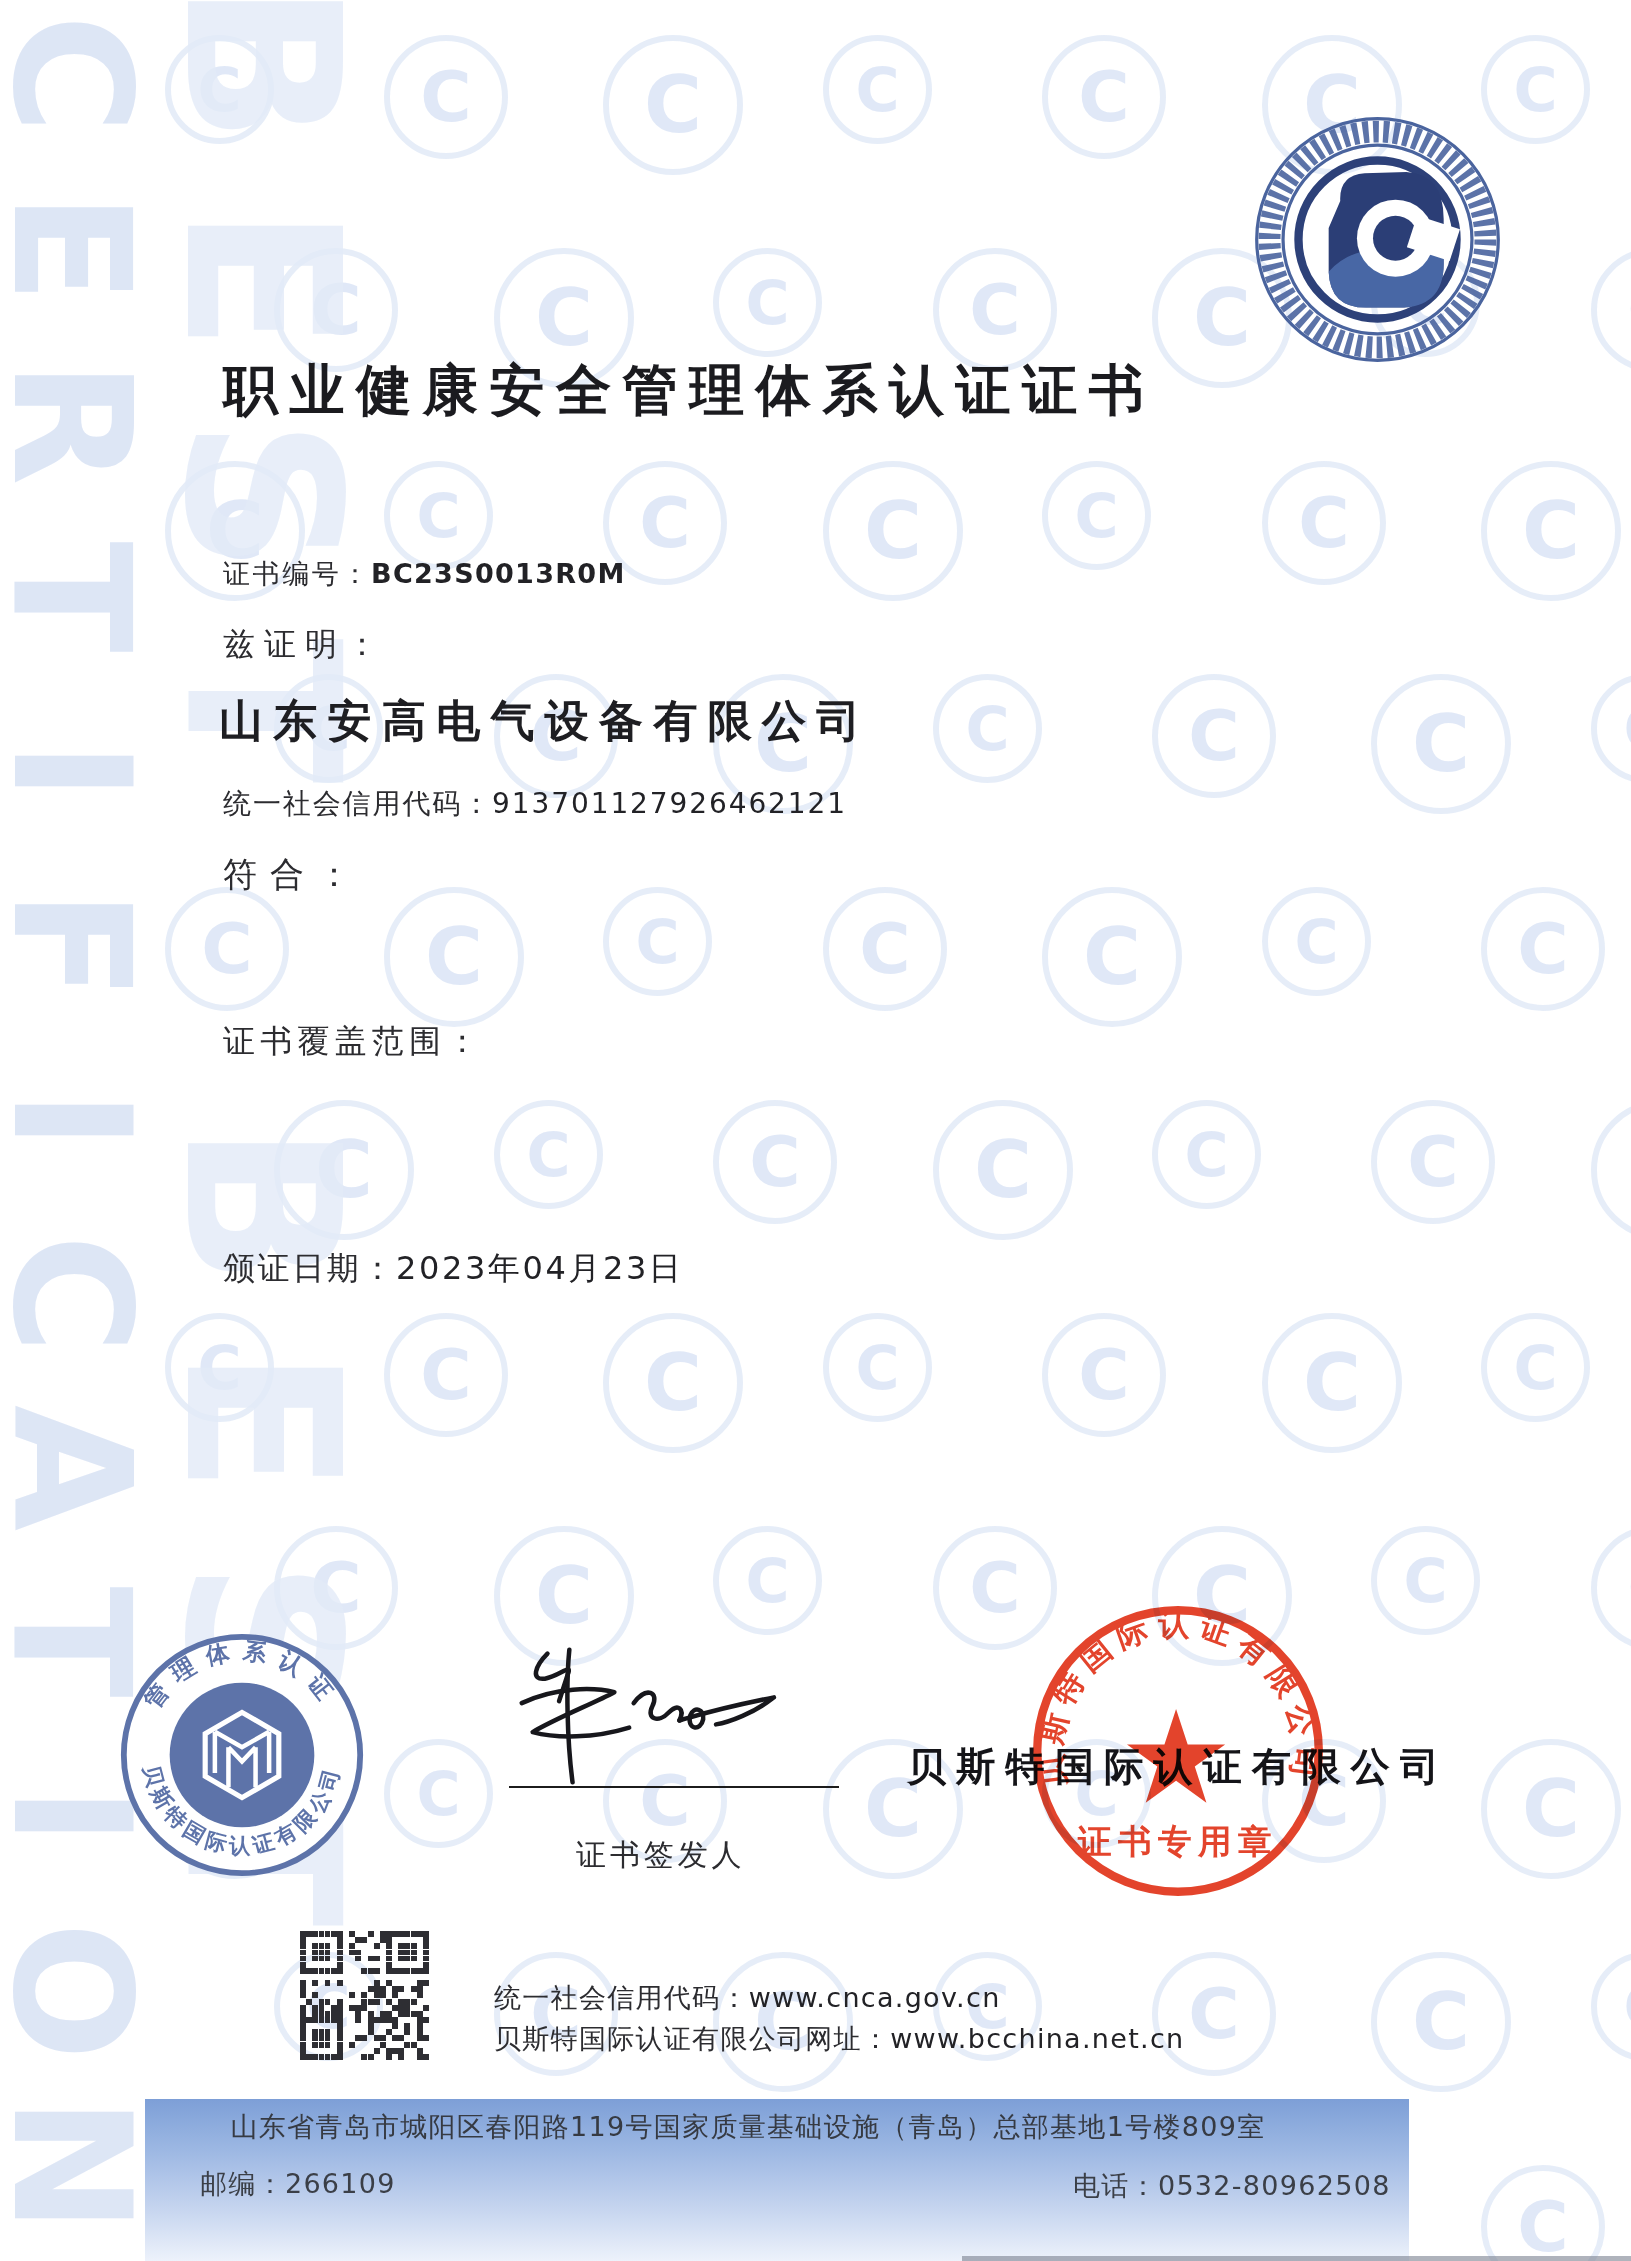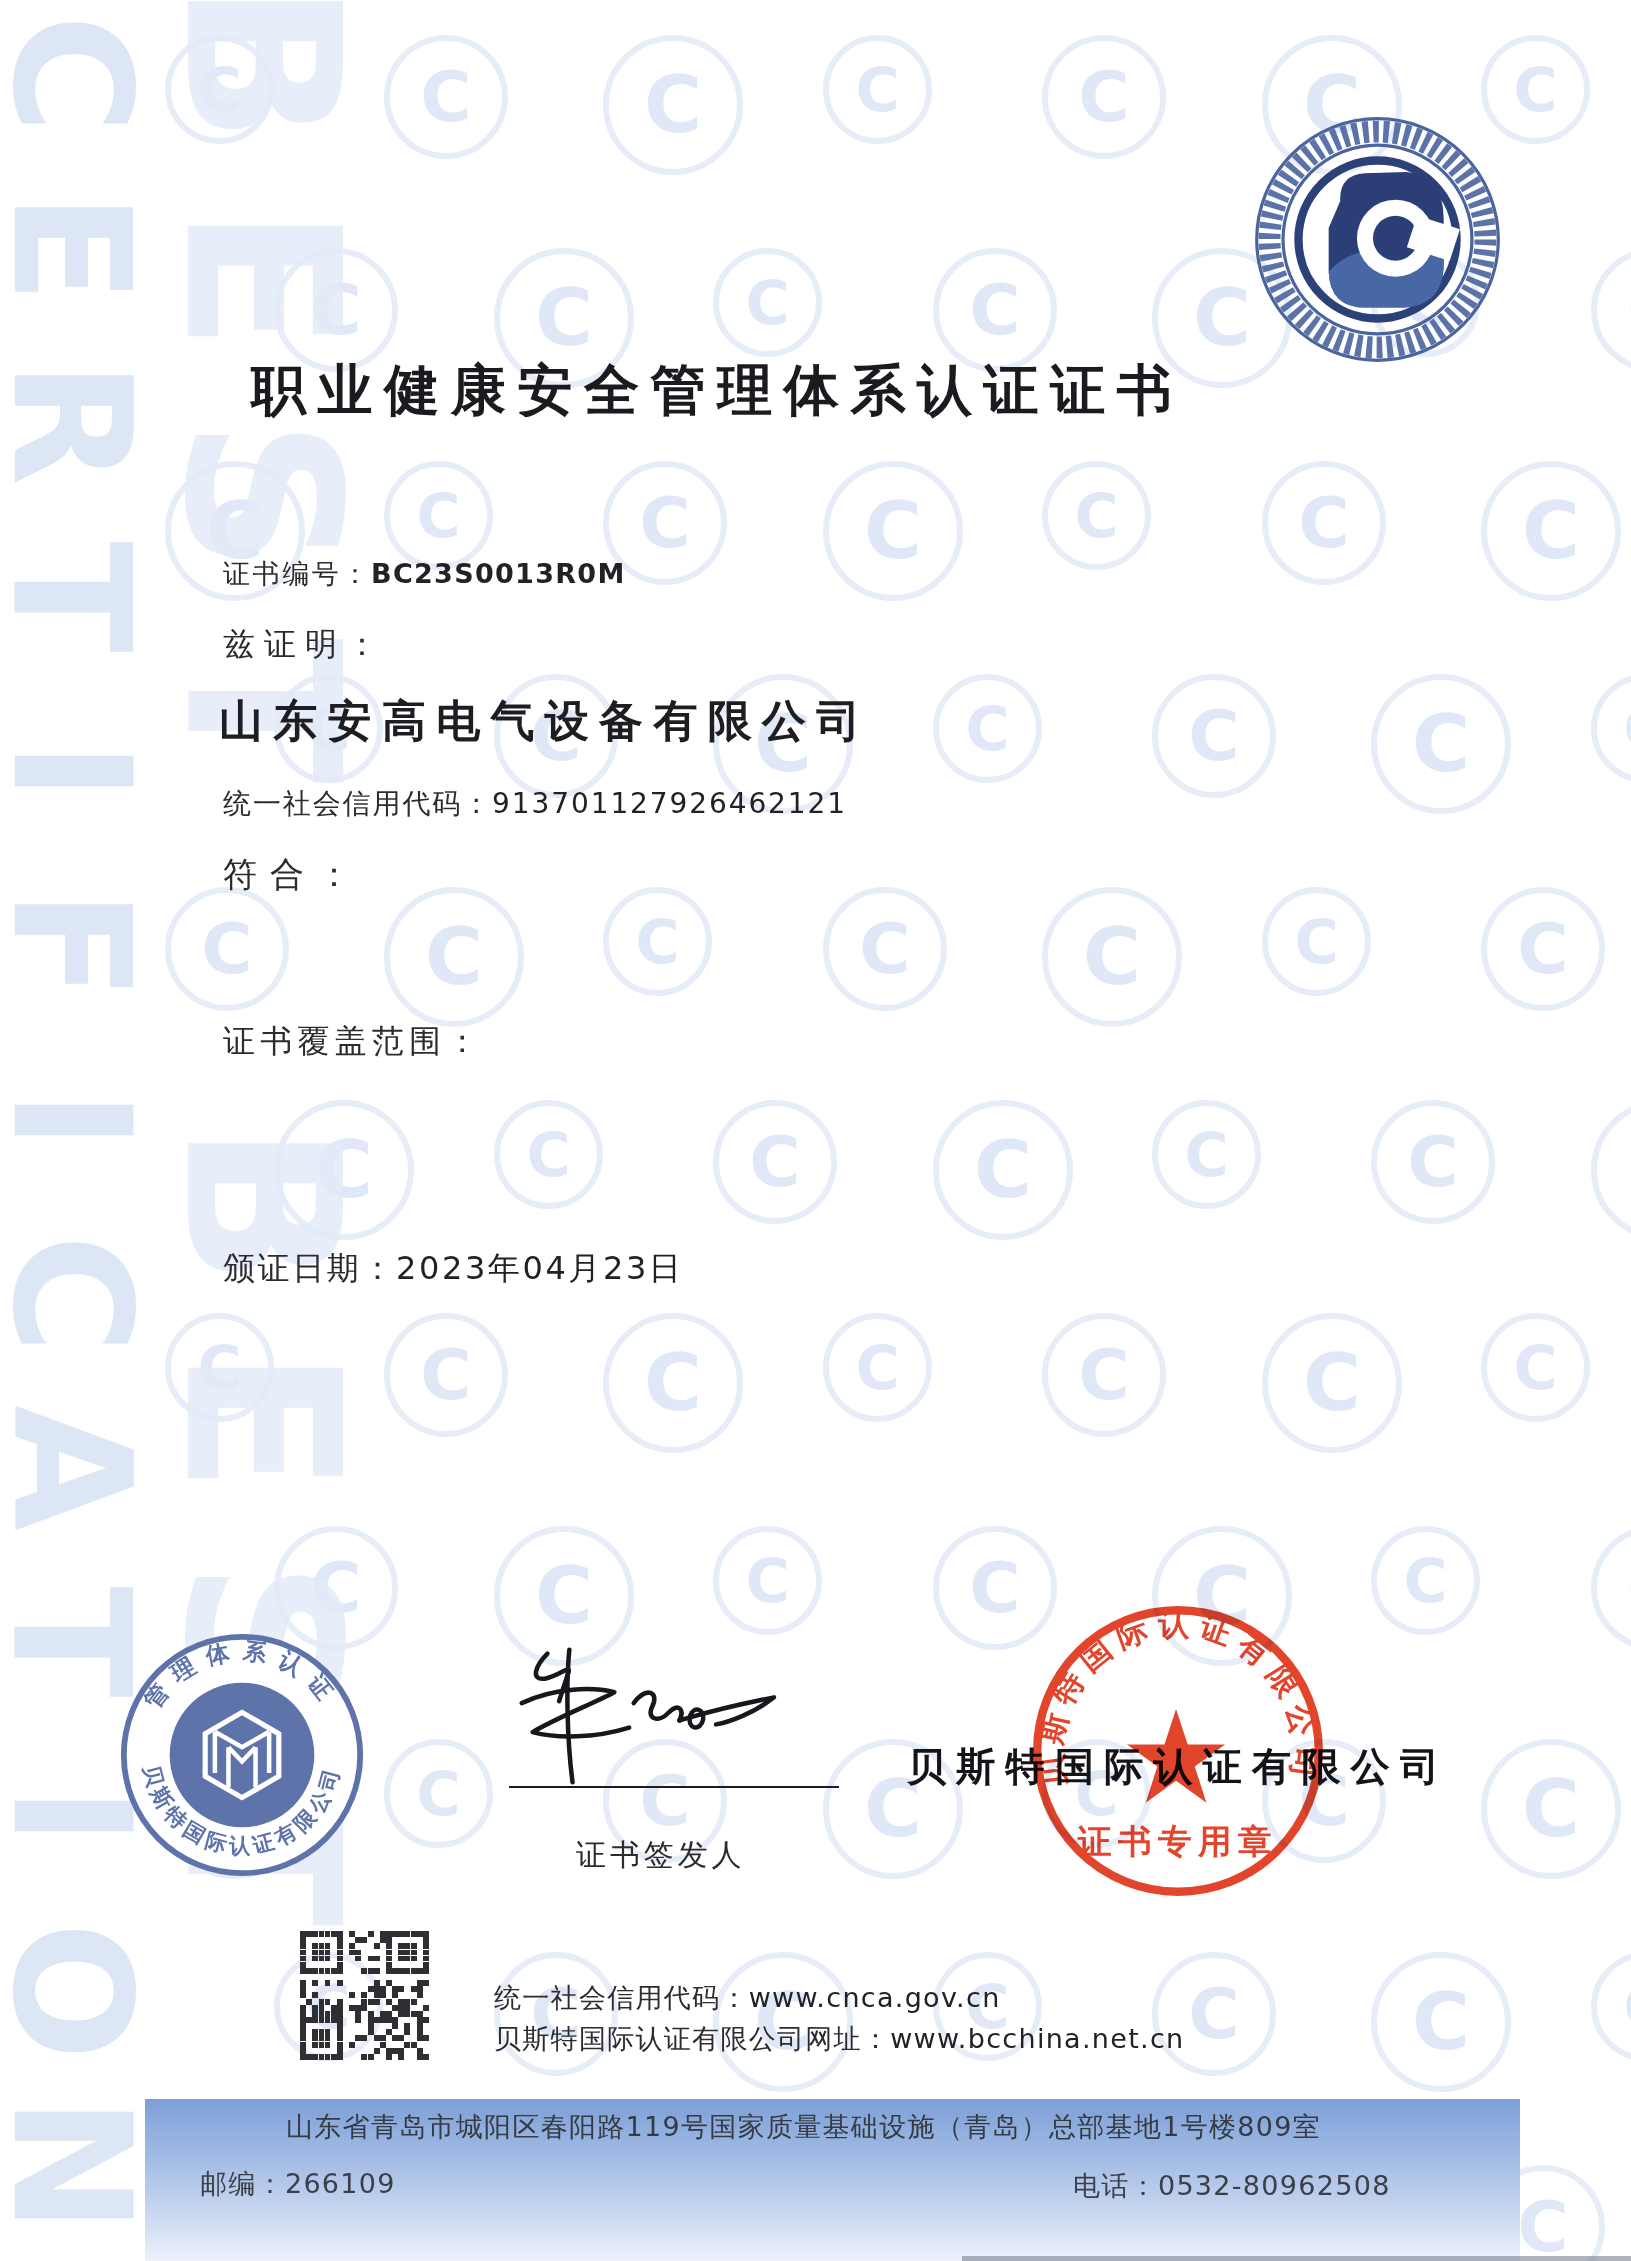--- a/index.html
+++ b/index.html
@@ -16,21 +16,21 @@
   .wm-circle span{font-weight:bold;color:rgba(199,214,240,.55);}
   .wm-letter{position:absolute;font-weight:bold;line-height:1;
     transform:rotate(90deg);transform-origin:center center;user-select:none;}
   
   .line{position:absolute;white-space:nowrap;z-index:2;}
   .title{font-size:55px;font-weight:bold;letter-spacing:11.6px;color:#1b1b1f;}
   .lab{color:#2c2c30;}
   .val{color:#222226;}
   
   #footer-bar{
-    position:absolute;left:145px;top:2099px;width:1375px;height:162px;z-index:1;
+    position:absolute;left:145px;top:2099px;width:1264px;height:162px;z-index:1;
     background:linear-gradient(180deg,#7d9fd7 0%,#9db8e3 32%,#c6d5ef 68%,#edf2fb 100%);
   }
   
   #qr{position:absolute;left:300px;top:1931px;width:129px;height:129px;z-index:2;}
   #qr .cell{position:absolute;background:#2e2e33;}
   
   svg{display:block;}
   #red-stamp{mix-blend-mode:multiply;opacity:.95;z-index:4;}
   #blue-seal{z-index:3;}
   #sig{z-index:3;}
@@ -304,21 +304,21 @@
     <circle cx="200" cy="200" r="123" fill="none" stroke="#2d4179" stroke-width="13"></circle>
     <path d="M142,140 Q140,100 180,97 L245,95 Q303,99 303,168 L303,238 Q303,306 233,306
              L182,306 Q126,306 124,250 L124,182 Z" fill="#2b3e76"></path>
     <path d="M124,250 Q165,205 232,220 Q283,230 303,205 L303,238 Q303,306 233,306 L182,306
              Q126,306 124,250 Z" fill="#4d6fae" opacity="0.85"></path>
     <circle cx="228" cy="198" r="60" fill="#ffffff"></circle>
     <circle cx="228" cy="198" r="35" fill="#2b3e76"></circle>
     <rect x="252" y="172" width="70" height="52" fill="#ffffff" transform="rotate(18 287 198)"></rect>
   </svg>
 
-  <div class="line title" style="left:223px;top:354px;margin-left:28px;">职业健康安全管理体系认证证书</div>
+  <div class="line title" style="left:223px;top:354px;">职业健康安全管理体系认证证书</div>
 
   <div class="line" style="left:223px;top:556px;font-size:27px;letter-spacing:2.6px;">
     <span class="lab">证书编号：</span><span class="val" style="font-weight:bold;letter-spacing:1.3px;">BC23S0013R0M</span>
   </div>
 
   <div class="line lab" style="left:223px;top:623px;font-size:32px;letter-spacing:9px;">兹证明：</div>
 
   <div class="line" style="left:219px;top:692px;font-size:44px;font-weight:bold;letter-spacing:10.3px;color:#1e1e22;">山东安高电气设备有限公司</div>
 
   <div class="line" style="left:223px;top:785px;font-size:28px;letter-spacing:1.9px;">

